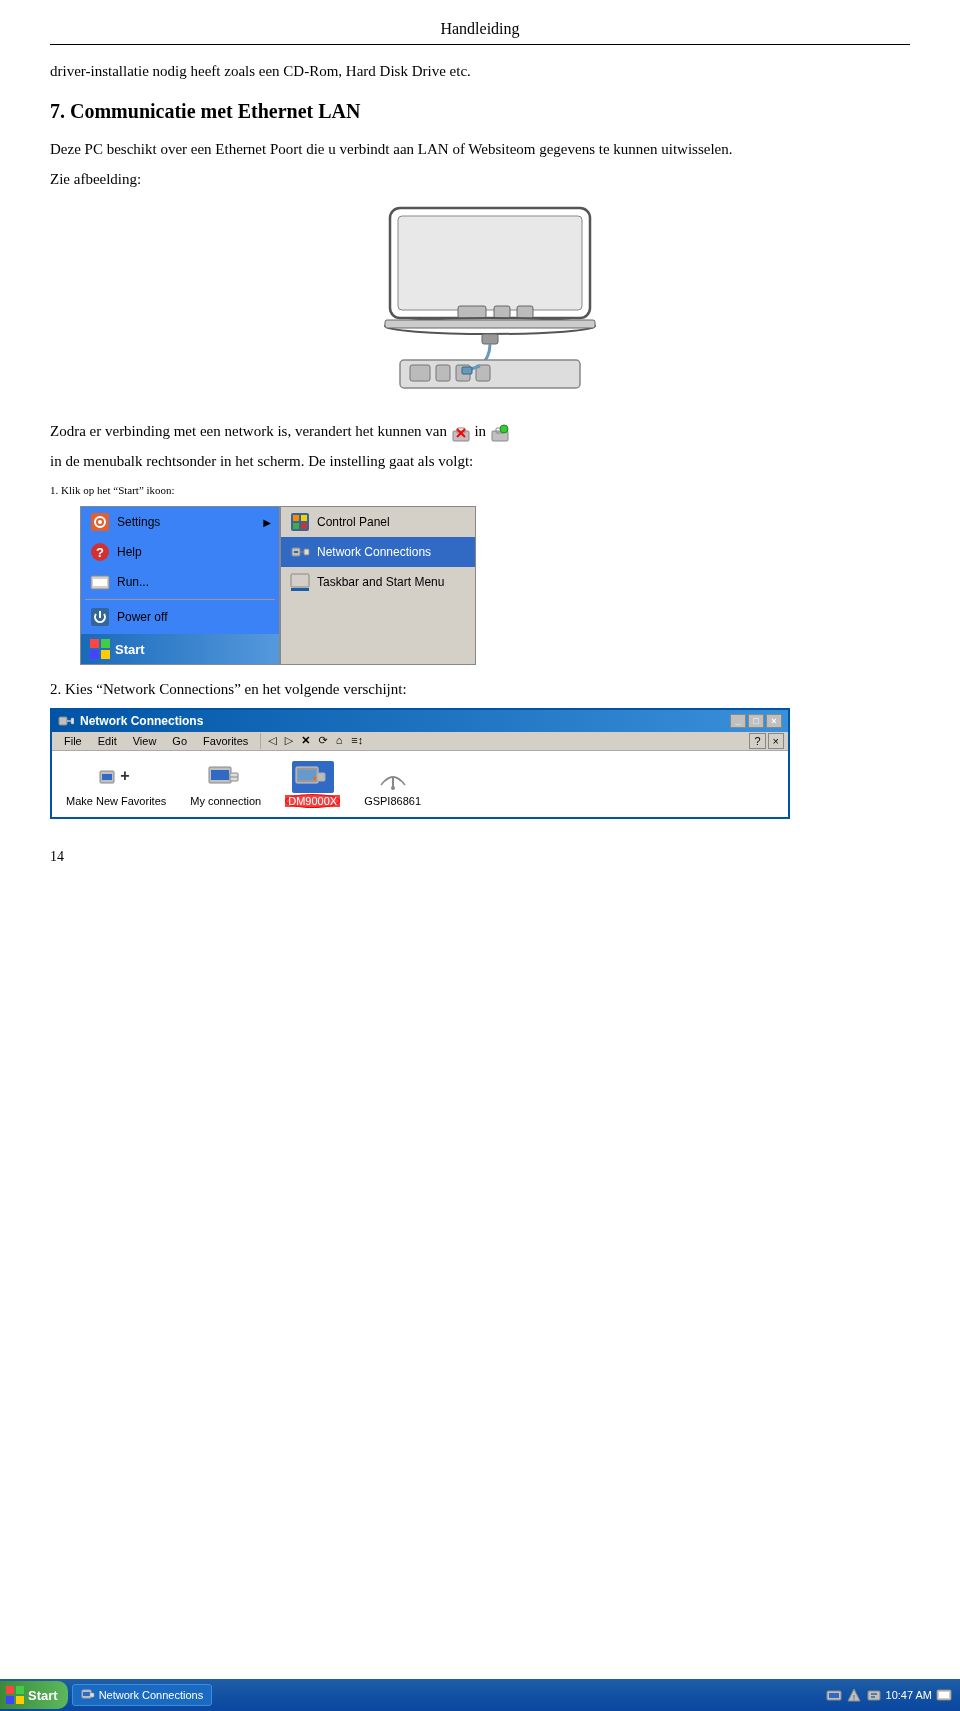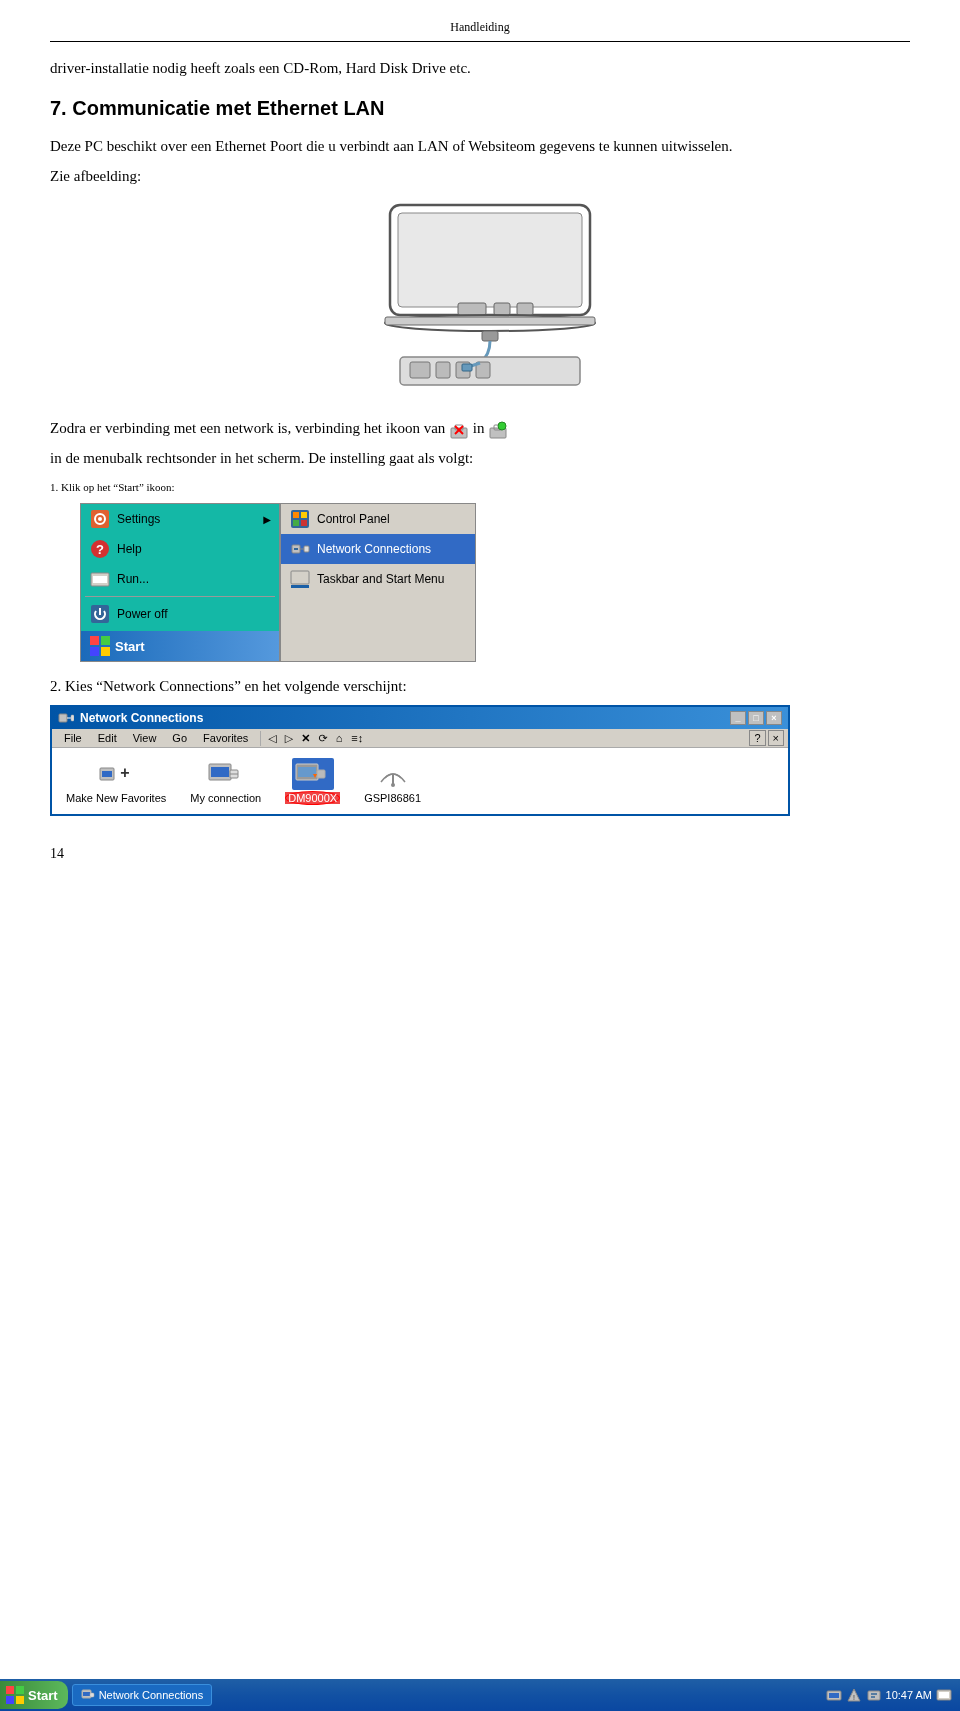--- a/index.html
+++ b/index.html
@@ -14,34 +14,34 @@
     }
 
     .page-container {
       width: 860px;
       margin: 0 auto;
       padding: 20px 0 60px 0;
     }
 
     .page-title {
       text-align: center;
-      font-size: 12px;
+      font-size: 16px;
       font-weight: normal;
       border-bottom: 1px solid #000;
       padding-bottom: 6px;
       margin-bottom: 18px;
     }
 
     .intro-text {
       font-size: 15px;
       margin-bottom: 20px;
     }
 
     .section-heading {
-      font-family: Liberation Sans, sans-serif;
+      font-family: Liberation Serif, serif;
       font-size: 20px;
       font-weight: bold;
       margin-bottom: 14px;
       margin-top: 10px;
     }
 
     .section-body {
       font-size: 15px;
       margin-bottom: 10px;
       line-height: 1.6;
@@ -177,21 +177,20 @@
       justify-content: center;
       cursor: pointer;
     }
 
     .nc-menubar {
       background: #d4d0c8;
       display: flex;
       gap: 0;
       border-bottom: 1px solid #aaa;
       padding: 1px 4px;
-      align-items: center;
     }
 
     .nc-menu-item {
       padding: 2px 8px;
       font-size: 11px;
       cursor: pointer;
     }
 
     .nc-connections-area {
       display: flex;
@@ -341,21 +340,21 @@
       <rect x="126" y="167" width="14" height="16" rx="2" fill="#bbb" stroke="#777" stroke-width="1"></rect>
       <rect x="146" y="167" width="14" height="16" rx="2" fill="#bbb" stroke="#777" stroke-width="1"></rect>
       <rect x="166" y="167" width="14" height="16" rx="2" fill="#bbb" stroke="#777" stroke-width="1"></rect>
 
       <path d="M 170 168 L 158 172" stroke="#6699bb" stroke-width="3" fill="none"></path>
       <rect x="152" y="169" width="10" height="7" rx="1" fill="#6699bb" stroke="#336688" stroke-width="1"></rect>
     </svg>
   </div>
 
   <p class="paragraph-network">
-    <span>Zodra er verbinding met een network is, verbinding het ikoon van</span>
+    <span>Zodra er verbinding met een network is, verandert het kunnen van</span>
     
     <span class="net-icon-x">
       <svg viewBox="0 0 20 20" xmlns="http://www.w3.org/2000/svg">
         <rect x="2" y="8" width="16" height="10" rx="1" fill="#c0c0c0" stroke="#888" stroke-width="1"></rect>
         <rect x="6" y="5" width="8" height="5" rx="1" fill="none" stroke="#888" stroke-width="1"></rect>
         <line x1="6" y1="14" x2="14" y2="6" stroke="red" stroke-width="2"></line>
         <line x1="14" y1="14" x2="6" y2="6" stroke="red" stroke-width="2"></line>
       </svg>
     </span>
     <span>in</span>
@@ -369,21 +368,21 @@
     </span>
     <br>
     <span>in de menubalk rechtsonder in het scherm. De instelling gaat als volgt:</span>
   </p>
 
   <p class="step-text">1. Klik op het “Start” ikoon:</p>
 
   <div style="margin: 10px 0 16px 30px; width: 400px; font-family: Arial, sans-serif; font-size: 12px; position: relative;">
     <div class="start-menu-wrapper">
 
-      <div style="width: 200px; background: #14b8a6; border: 1px solid #888; display: flex; flex-direction: column;">
+      <div style="width: 200px; background: #3b82f6; border: 1px solid #888; display: flex; flex-direction: column;">
 
         <div class="start-item">
           <div class="start-item-icon">
             <svg width="20" height="20" viewBox="0 0 20 20">
               <rect x="1" y="1" width="18" height="18" rx="2" fill="#e06030"></rect>
               <circle cx="10" cy="10" r="5" fill="none" stroke="white" stroke-width="2"></circle>
               <circle cx="10" cy="10" r="2" fill="white"></circle>
             </svg>
           </div>
           <span>Settings</span>

